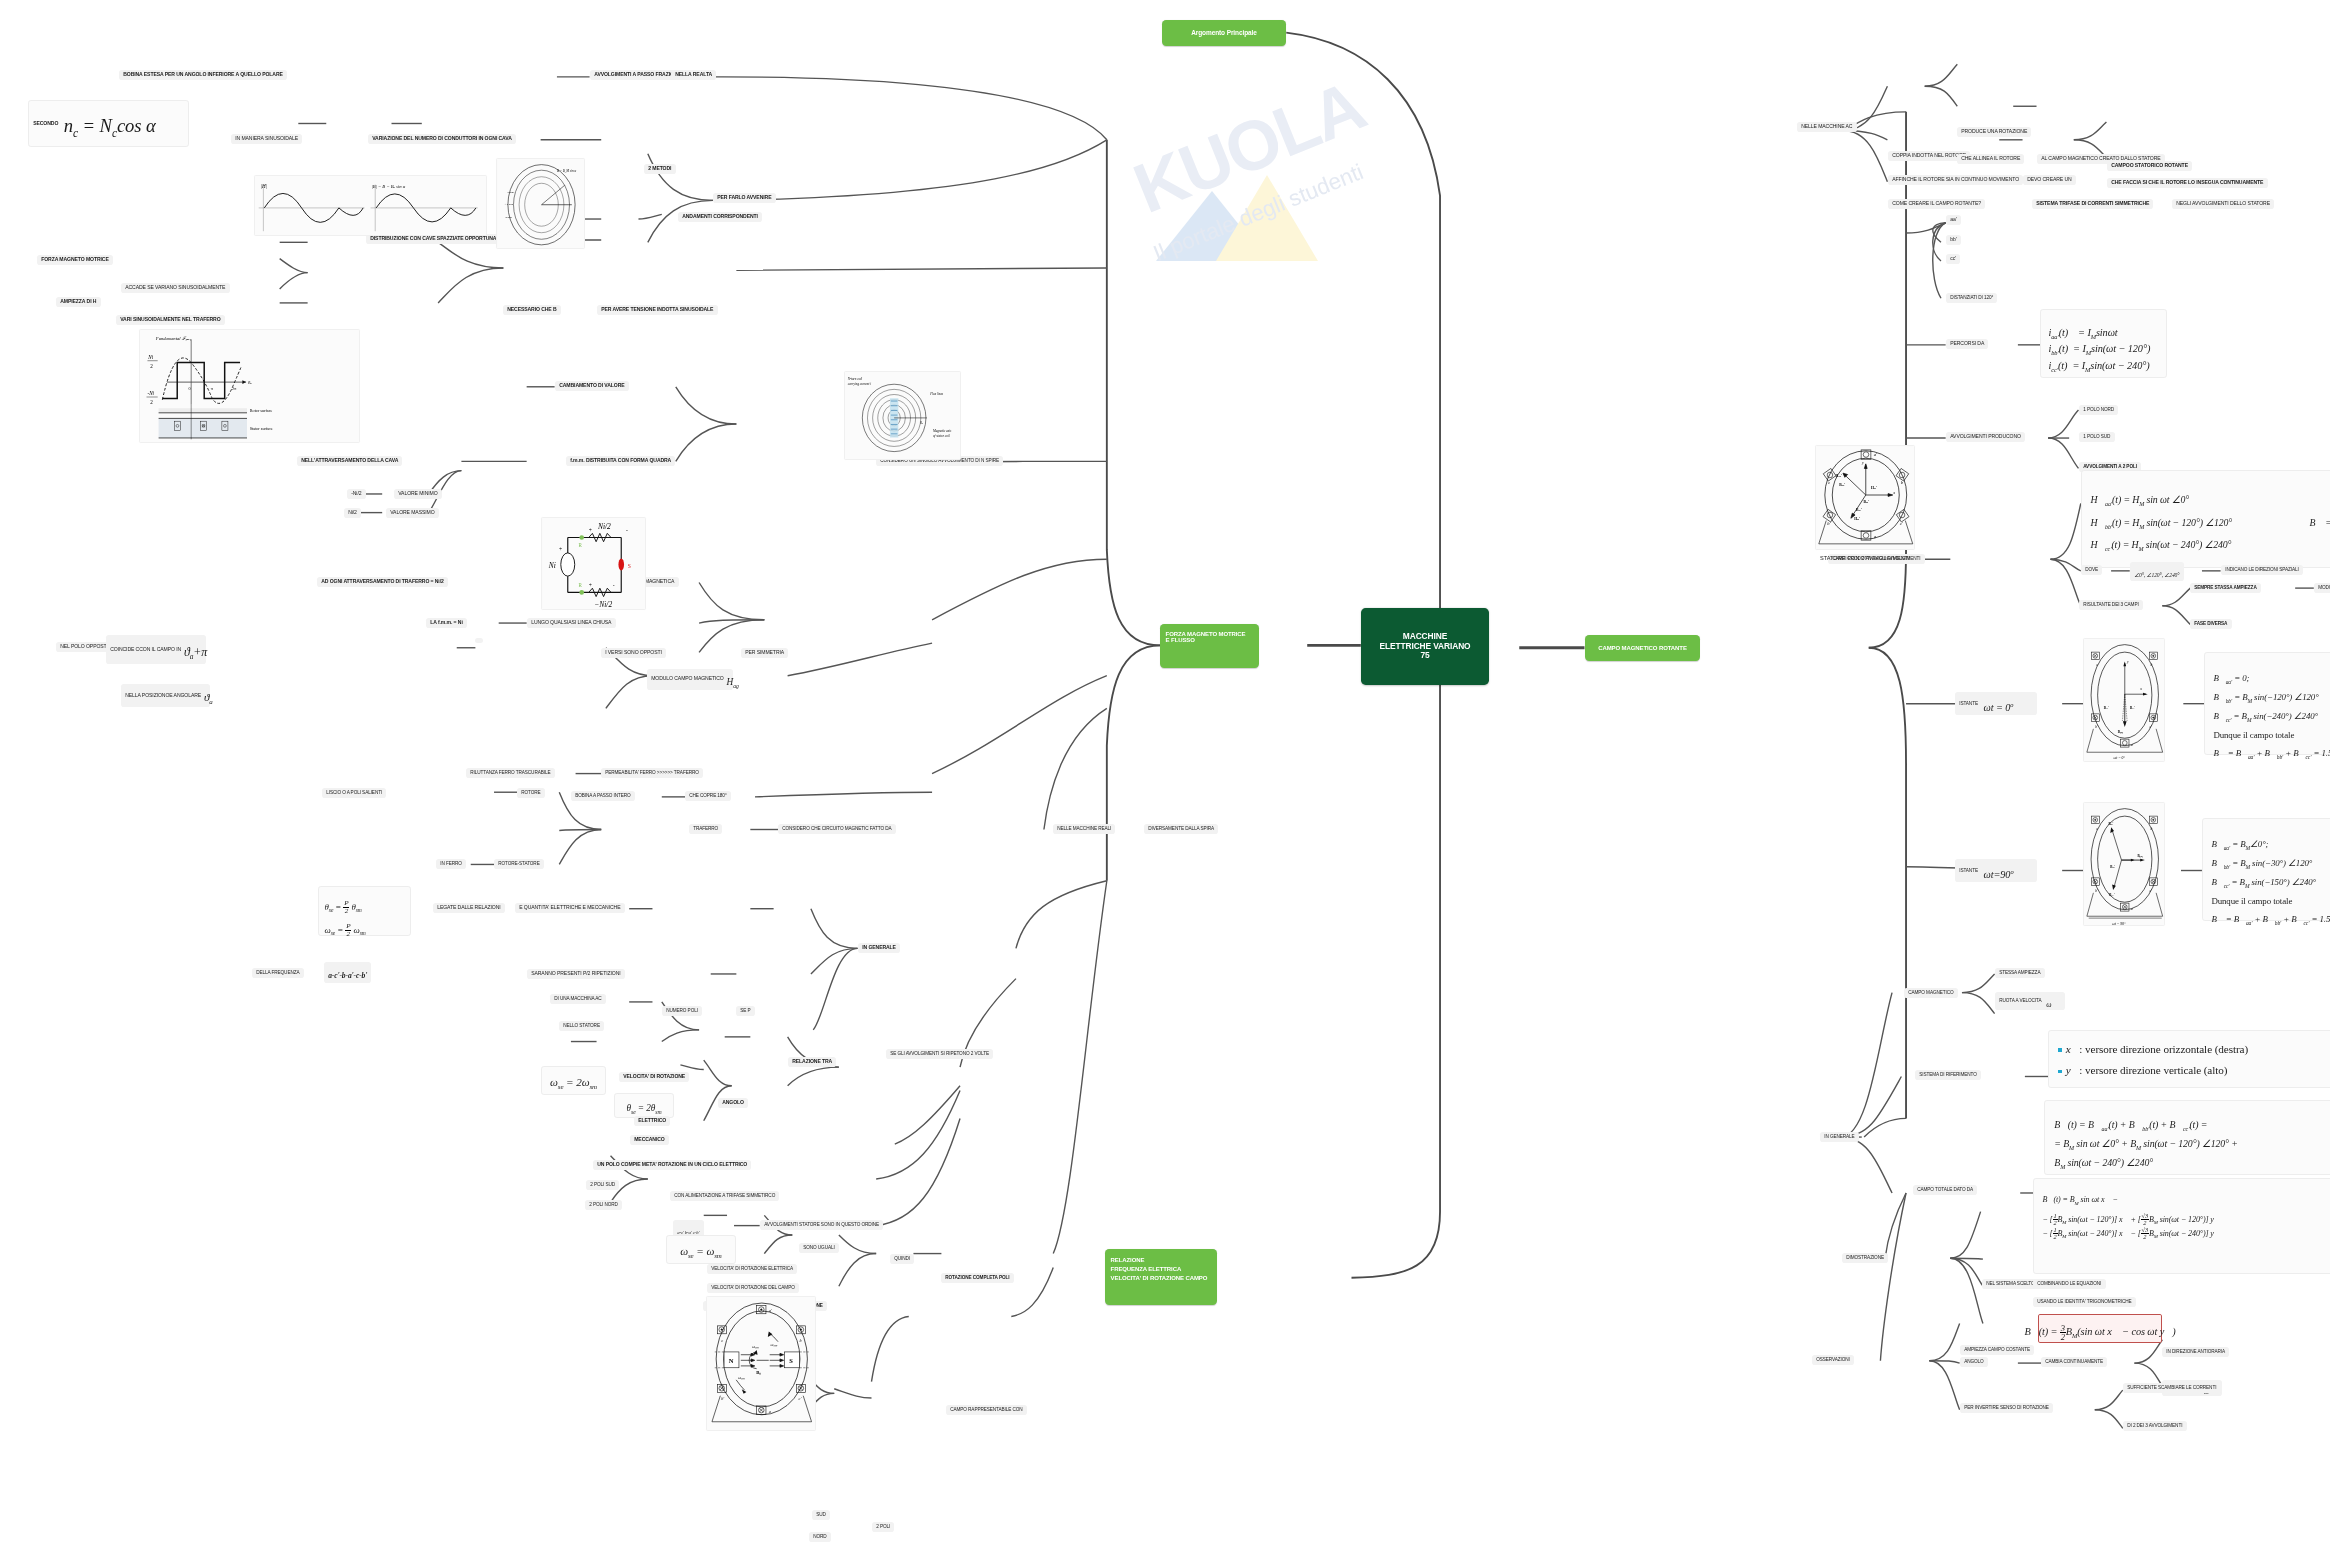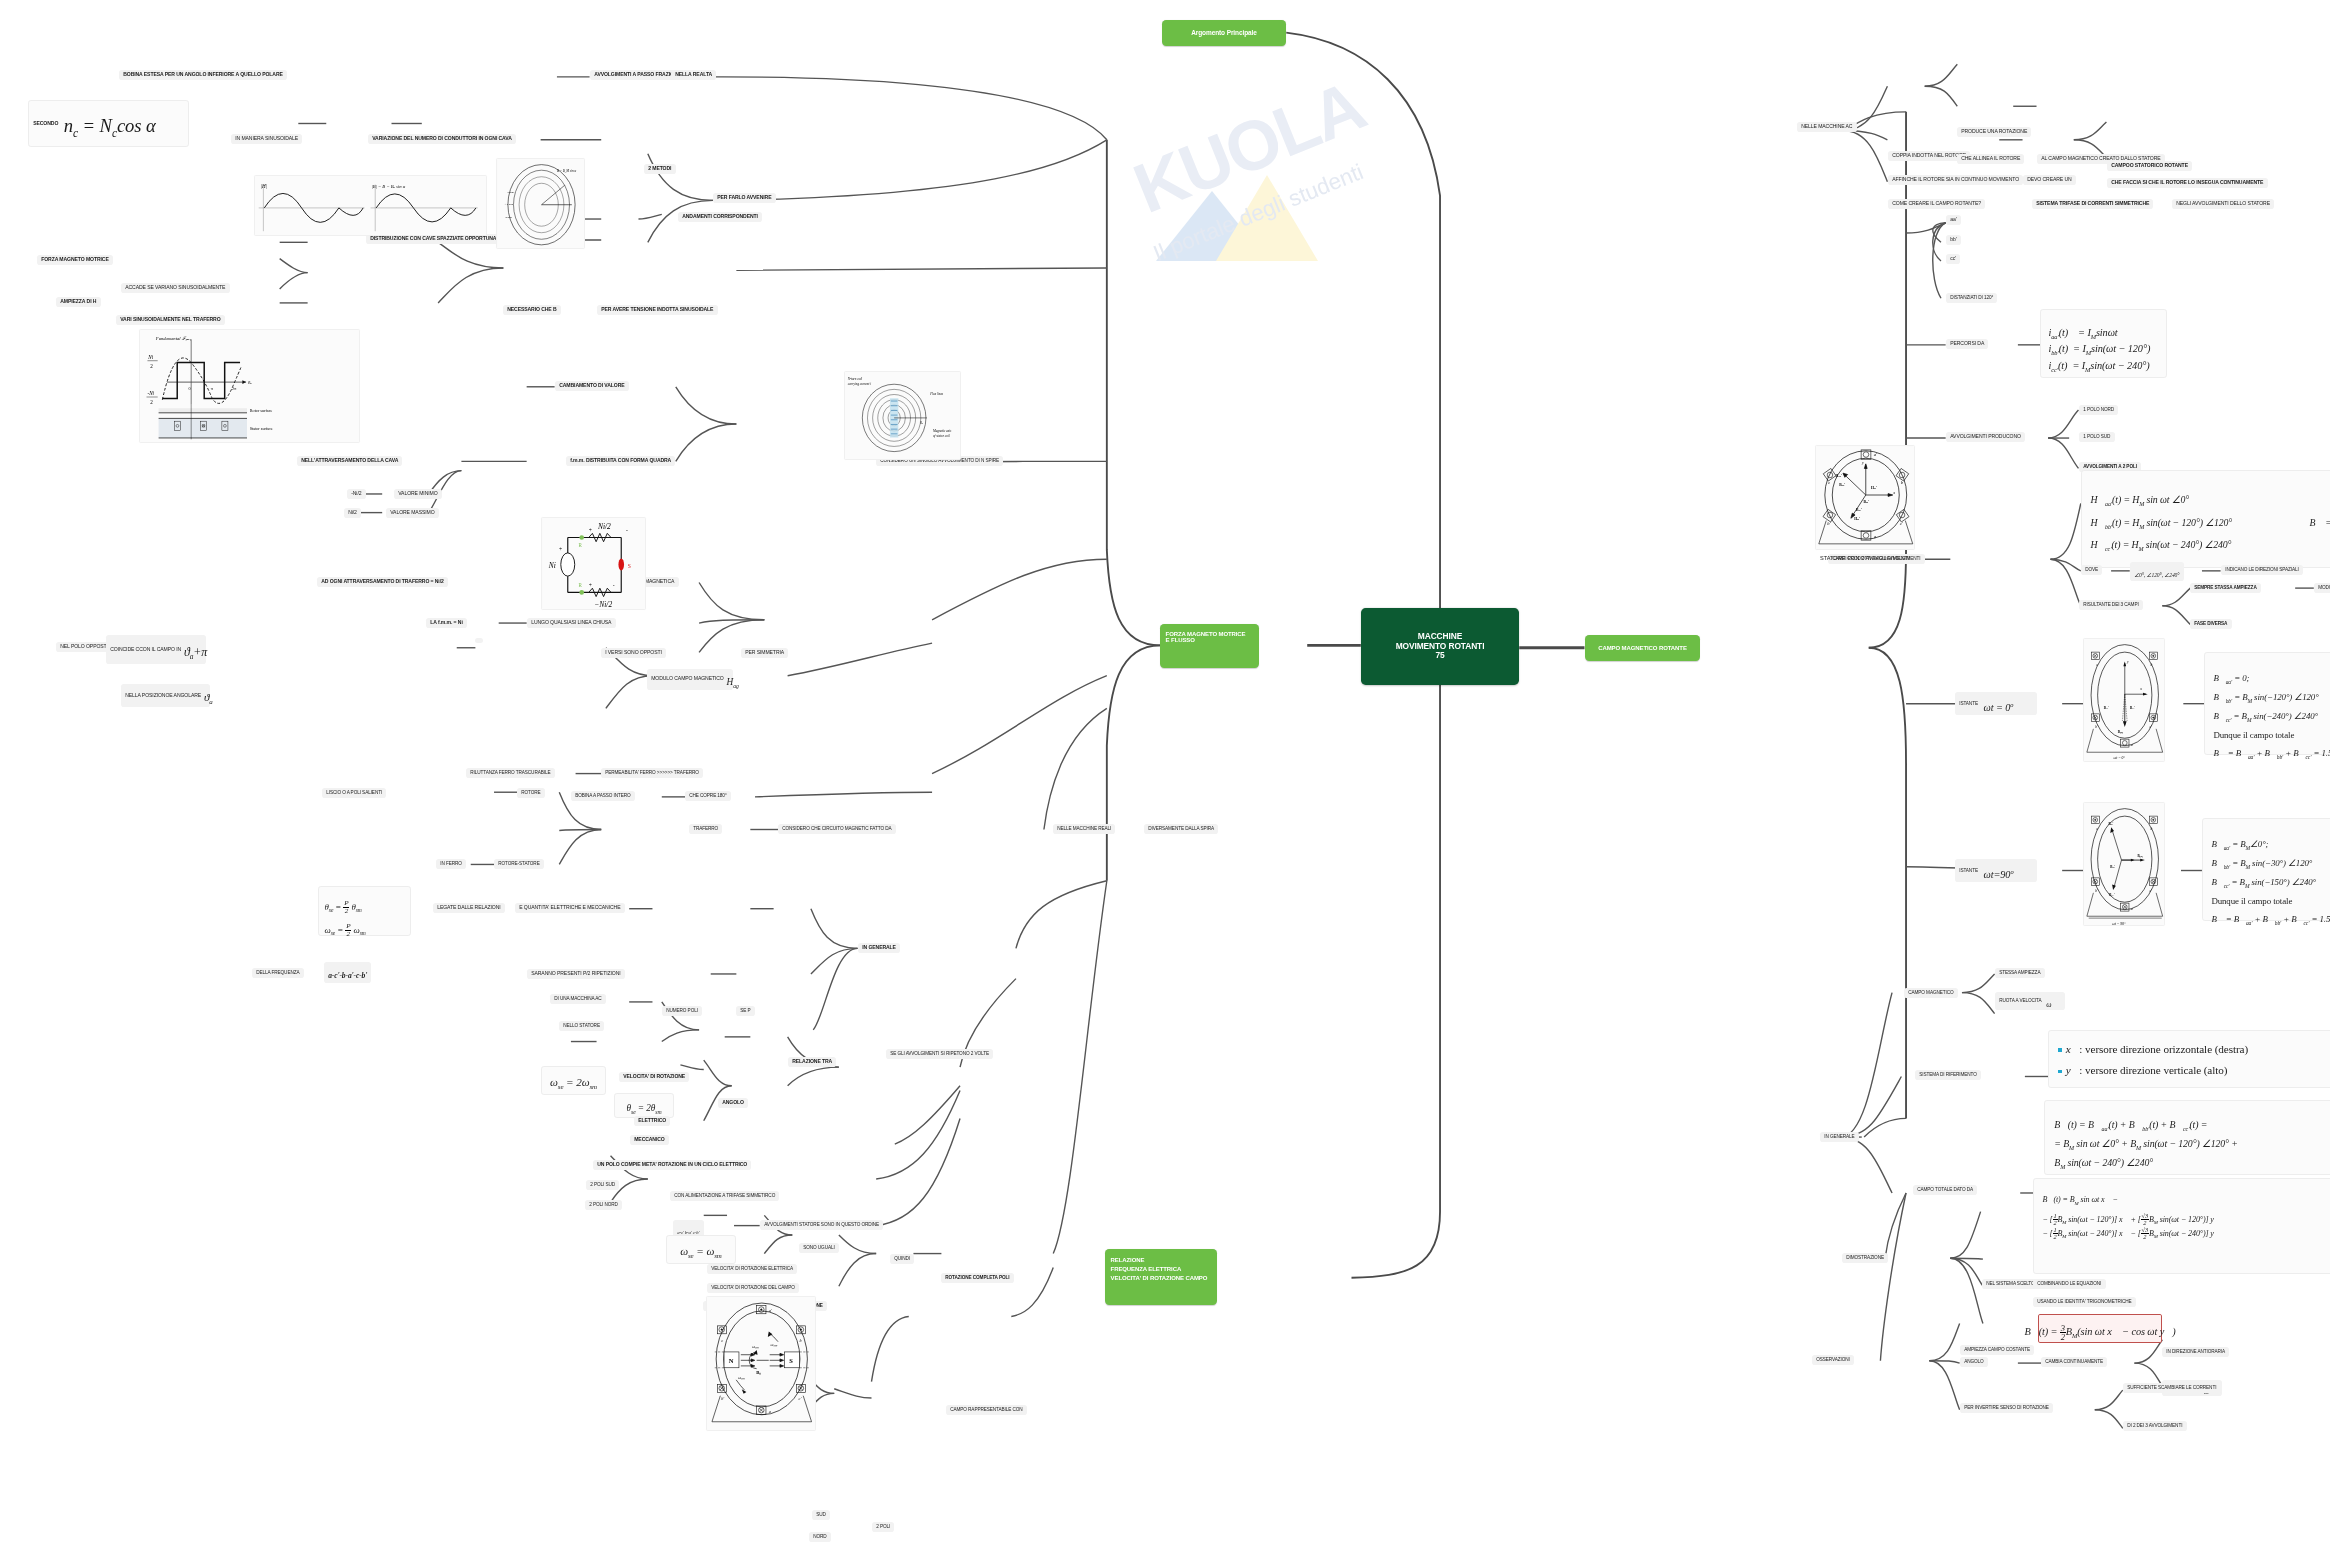--- a/index.html
+++ b/index.html
@@ -256,23 +256,23 @@
       <path d="M4330 2925 L4380 2925"></path>
       <path d="M4580 2925 C4615 2925, 4625 2895, 4640 2875"></path>
       <path d="M4580 2925 C4615 2925, 4625 2950, 4640 2975"></path>
       <path d="M4495 3025 C4530 3025, 4540 3000, 4555 2983"></path>
       <path d="M4495 3025 C4530 3025, 4540 3045, 4555 3065"></path>
     </g>
   </svg>
 
   <div class="node green n14" style="left:1162px;top:19.6px;width:124px;height:26px;justify-content:center;">Argomento Principale</div>
 
-  <div class="node darkgreen n18" style="left:1361px;top:608px;width:158px;height:77px;">
+  <div class="node darkgreen n18" style="left:1361px;top:608px;width:128px;height:77px;">
     <span>MACCHINE</span>
-    <span>MOVIMENTO ROTANTI</span>
+    <span>ELETTRICHE VARIANO</span>
     <span>75</span>
   </div>
 
   <div class="node green n13 wrap" style="left:1160px;top:624px;width:99px;height:44px;display:block;padding:6.5px 5.6px;">
     <div>FORZA MAGNETO MOTRICE</div>
     <div>E FLUSSO</div>
   </div>
 
   <div class="node green n13" style="left:1585px;top:635px;width:115px;height:26px;justify-content:center;">CAMPO MAGNETICO ROTANTE</div>
 

